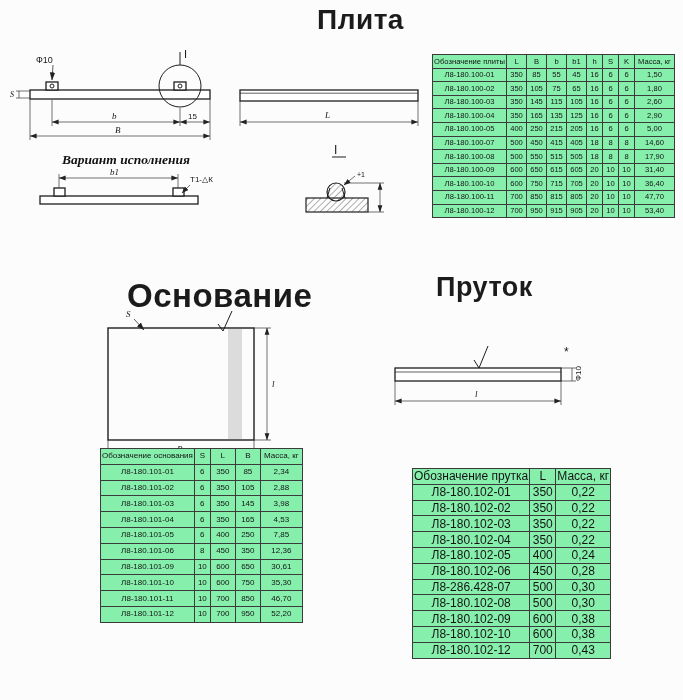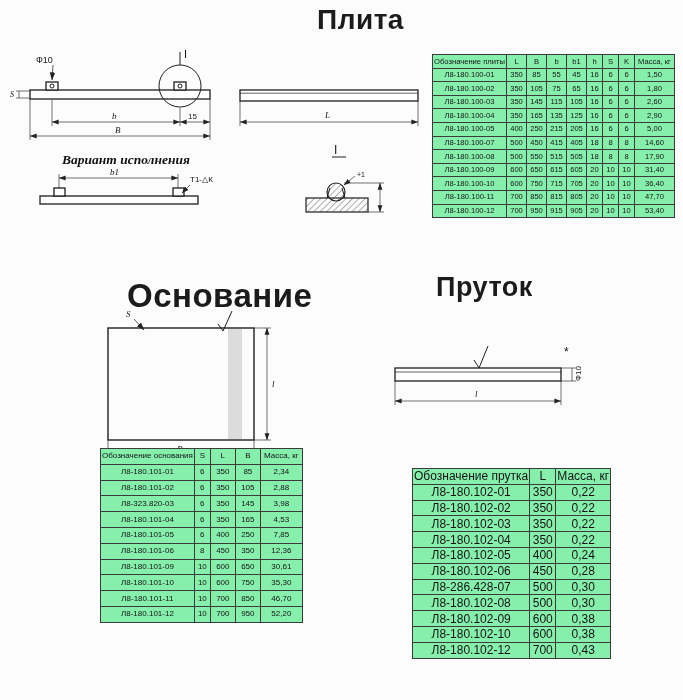--- a/index.html
+++ b/index.html
@@ -356,21 +356,21 @@
           <td>2,34</td>
         </tr>
         <tr>
           <td>Л8-180.101-02</td>
           <td>6</td>
           <td>350</td>
           <td>105</td>
           <td>2,88</td>
         </tr>
         <tr>
-          <td>Л8-323.820-03</td>
+          <td>Л8-180.101-03</td>
           <td>6</td>
           <td>350</td>
           <td>145</td>
           <td>3,98</td>
         </tr>
         <tr>
           <td>Л8-180.101-04</td>
           <td>6</td>
           <td>350</td>
           <td>165</td>

